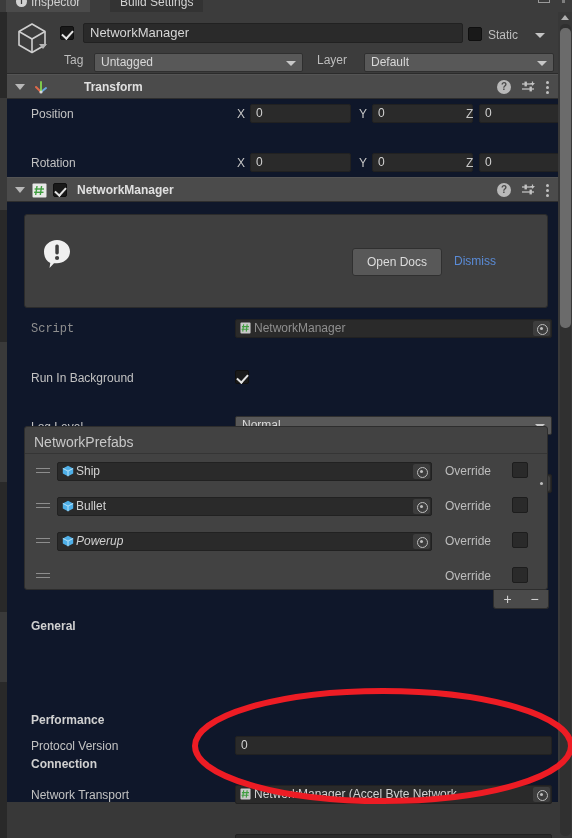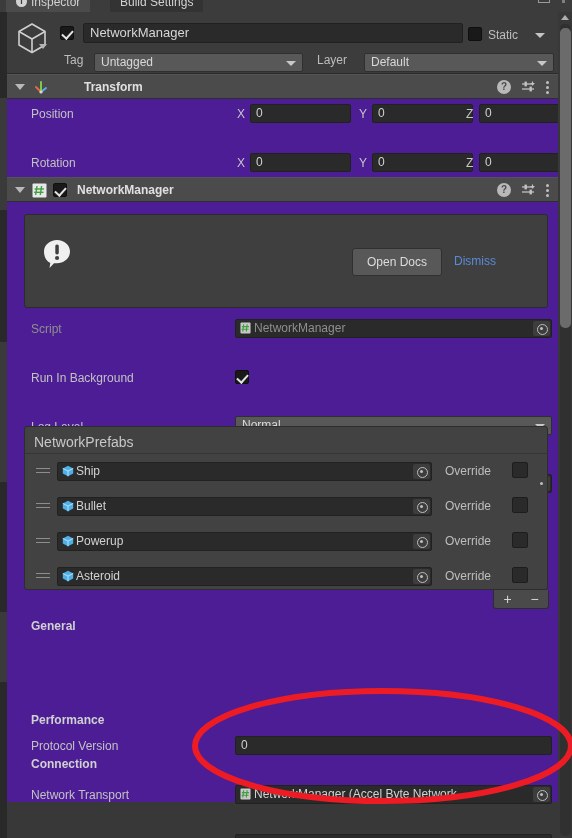--- a/index.html
+++ b/index.html
@@ -113,21 +113,21 @@
   .ic-help {
     width:14px;height:14px;border-radius:50%;background:#b9b9b9;color:#4b4b4b;
     font-size:10px;font-weight:bold;text-align:center;line-height:14px;
   }
   .ic-preset { width:15px; height:14px; position:relative; }
   .ic-kebab { width:4px; height:14px; position:relative; }
   .ic-kebab span { position:absolute; left:0; width:3px; height:3px; background:#c0c0c0; border-radius:50%;}
   .ic-kebab span:nth-child(1){top:1px;} .ic-kebab span:nth-child(2){top:6px;} .ic-kebab span:nth-child(3){top:11px;}
 
   
-  .comp-body { background:#4c1d95; position:relative; }
+  .comp-body { background:#0f172a; position:relative; }
   .row { position:relative; height:24px; }
   .lbl { position:absolute; left:24px; top:4px; font-size:12px; color:#c2c2c2; white-space:nowrap; }
   .axis { position:absolute; top:4px; font-size:12px; color:#c6c6c6; }
   .numfield {
     position:absolute; top:1px; height:19px; background:#2a2a2a;
     border:1px solid #212121; border-radius:2px; color:#d2d2d2;
     font-size:12px; line-height:17px; padding:0 5px;
   }
   .eye { position:absolute; left:207px; top:5px; width:16px; height:14px; }
 
@@ -368,21 +368,21 @@
             <path d="M14 1 C21.2 1, 27 6.2, 27 12.6 C27 19, 21.2 24.2, 14 24.2 L11 24.2 L6.5 29 L7.3 24 C3.2 22.1, 1 17.7, 1 12.6 C1 6.2, 6.8 1, 14 1 Z" fill="#f0f0f0"></path>
             <rect x="12.3" y="5.4" width="3.5" height="10" rx="1.6" fill="#3f3f3f"></rect>
             <circle cx="14.05" cy="19" r="2.1" fill="#3f3f3f"></circle>
           </svg>
         </div>
         <div class="hb-btn">Open Docs</div>
         <div class="hb-link">Dismiss</div>
       </div>
 
       <div class="row" style="top:116px;">
-        <span class="lbl" style="color:#8f8f8f;">Script</span>
+        <span class="lbl" style="color:#8f8f8f;font-family:Liberation Mono, monospace;">Script</span>
         <div class="objfield dim" style="left:228px;top:1px;width:317px;">
           <span class="script-ico">
             <svg width="11" height="12" viewBox="0 0 12 13">
               <rect x="0.5" y="0.5" width="11" height="12" rx="1" fill="#c9c9c9"></rect>
               <g stroke="#3f9e3f" stroke-width="1.2">
                 <path d="M4 2.4 L3 10.4"></path>
                   <path d="M7.8 2.4 L6.8 10.4"></path>
                 <path d="M2.1 5 H9.8"></path>
                   <path d="M1.7 7.9 H9.4"></path>
               </g>
@@ -459,49 +459,39 @@
           </div>
           <span class="lb-ovr-lbl">Override</span>
           <span class="lb-ovr-cb"></span>
         </div>
 
         <div class="lb-row" style="top:97px;">
           <span class="lb-handle">
               <i></i>
               <i></i>
             </span>
-          <div class="objfield lb-obj" style="position:absolute;">
+          <div class="objfield lb-obj" style="position:absolute;font-style:italic;">
             <span class="prefab-ico">
               <svg width="12" height="12" viewBox="0 0 12 12">
                   <path d="M6 0.7 L11.2 3.4 L11.2 8.6 L6 11.3 L0.8 8.6 L0.8 3.4 Z" fill="#4fb0e8"></path>
                   <path d="M0.8 3.4 L6 6.1 L11.2 3.4" fill="none" stroke="#bfe7fb" stroke-width="0.9"></path>
                   <path d="M6 6.1 L6 11.3" fill="none" stroke="#bfe7fb" stroke-width="0.9"></path>
                 </svg>
             </span><span>Powerup</span>
             <span class="of-pick"></span>
           </div>
           <span class="lb-ovr-lbl">Override</span>
           <span class="lb-ovr-cb"></span>
         </div>
 
         <div class="lb-row" style="top:132px;">
           <span class="lb-handle">
               <i></i>
               <i></i>
             </span>
-          <div class="objfield lb-obj" style="position:absolute;">
-            <span class="prefab-ico">
-              <svg width="12" height="12" viewBox="0 0 12 12">
-                  <path d="M6 0.7 L11.2 3.4 L11.2 8.6 L6 11.3 L0.8 8.6 L0.8 3.4 Z" fill="#4fb0e8"></path>
-                  <path d="M0.8 3.4 L6 6.1 L11.2 3.4" fill="none" stroke="#bfe7fb" stroke-width="0.9"></path>
-                  <path d="M6 6.1 L6 11.3" fill="none" stroke="#bfe7fb" stroke-width="0.9"></path>
-                </svg>
-            </span><span>Asteroid</span>
-            <span class="of-pick"></span>
-          </div>
           <span class="lb-ovr-lbl">Override</span>
           <span class="lb-ovr-cb"></span>
         </div>
       </div>
 
       <div class="lb-footer" style="top:388px;">
         <span>+</span>
         <span>−</span>
       </div>
 

